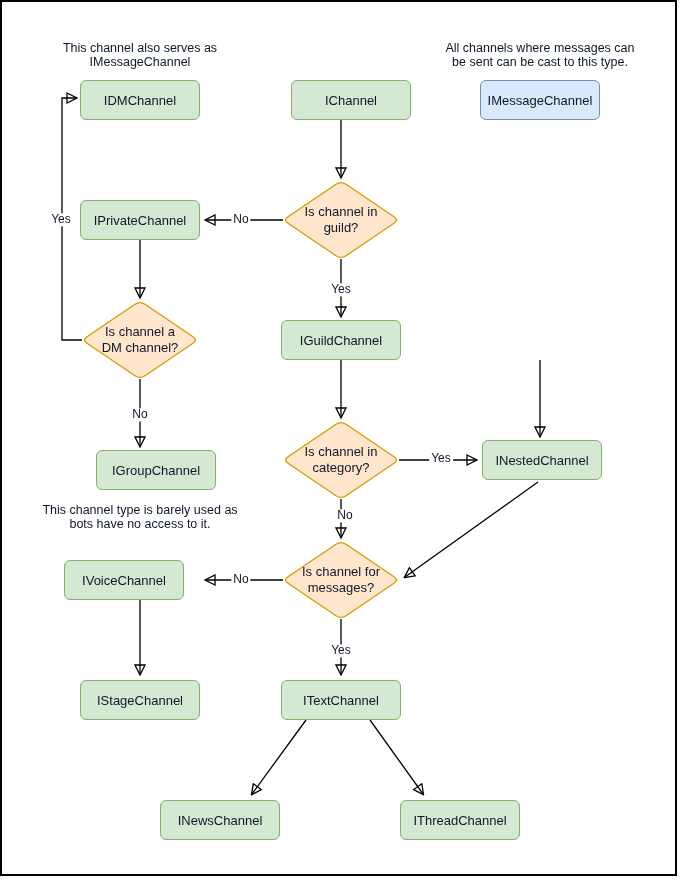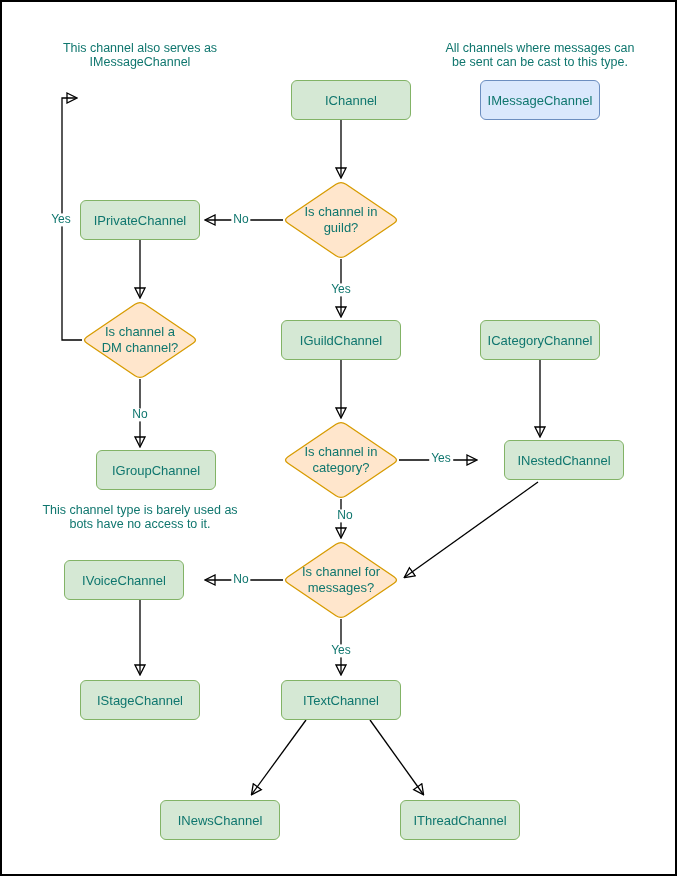--- a/index.html
+++ b/index.html
@@ -2,21 +2,21 @@
 <html><head>
 <meta charset="utf-8">
 <style>
   html, body { margin: 0; padding: 0; background: #ffffff; }
   .stage {
     position: relative;
     width: 682px;
     height: 882px;
     background: #ffffff;
     font-family: "Liberation Sans", sans-serif;
-    color: #0f766e;
+    color: #0f172a;
     overflow: hidden;
   }
   .frame {
     position: absolute;
     left: 0; top: 0;
     width: 677px; height: 876px;
     border: 2px solid #000000;
     box-sizing: border-box;
     pointer-events: none;
   }
@@ -107,39 +107,39 @@
     <path d="M370,720 L423,794" marker-end="url(#arrow)"></path>
   </svg>
 
   <div class="note" style="left:10px; top:41px;">This channel also serves as
 IMessageChannel</div>
   <div class="note" style="left:410px; top:41px;">All channels where messages can
 be sent can be cast to this type.</div>
   <div class="note" style="left:10px; top:503px;">This channel type is barely used as
 bots have no access to it.</div>
 
+  <div class="node green" style="left:80px; top:80px;">
+    <span>IDMChannel</span>
+  </div>
   <div class="node green" style="left:291px; top:80px;">
     <span>IChannel</span>
   </div>
   <div class="node blue" style="left:480px; top:80px;">
     <span>IMessageChannel</span>
   </div>
   <div class="node green" style="left:80px; top:200px;">
     <span>IPrivateChannel</span>
   </div>
   <div class="node green" style="left:281px; top:320px;">
     <span>IGuildChannel</span>
   </div>
-  <div class="node green" style="left:480px; top:320px;">
-    <span>ICategoryChannel</span>
-  </div>
   <div class="node green" style="left:96px; top:450px;">
     <span>IGroupChannel</span>
   </div>
-  <div class="node green" style="left:504px; top:440px;">
+  <div class="node green" style="left:482px; top:440px;">
     <span>INestedChannel</span>
   </div>
   <div class="node green" style="left:64px; top:560px;">
     <span>IVoiceChannel</span>
   </div>
   <div class="node green" style="left:80px; top:680px;">
     <span>IStageChannel</span>
   </div>
   <div class="node green" style="left:281px; top:680px;">
     <span>ITextChannel</span>

